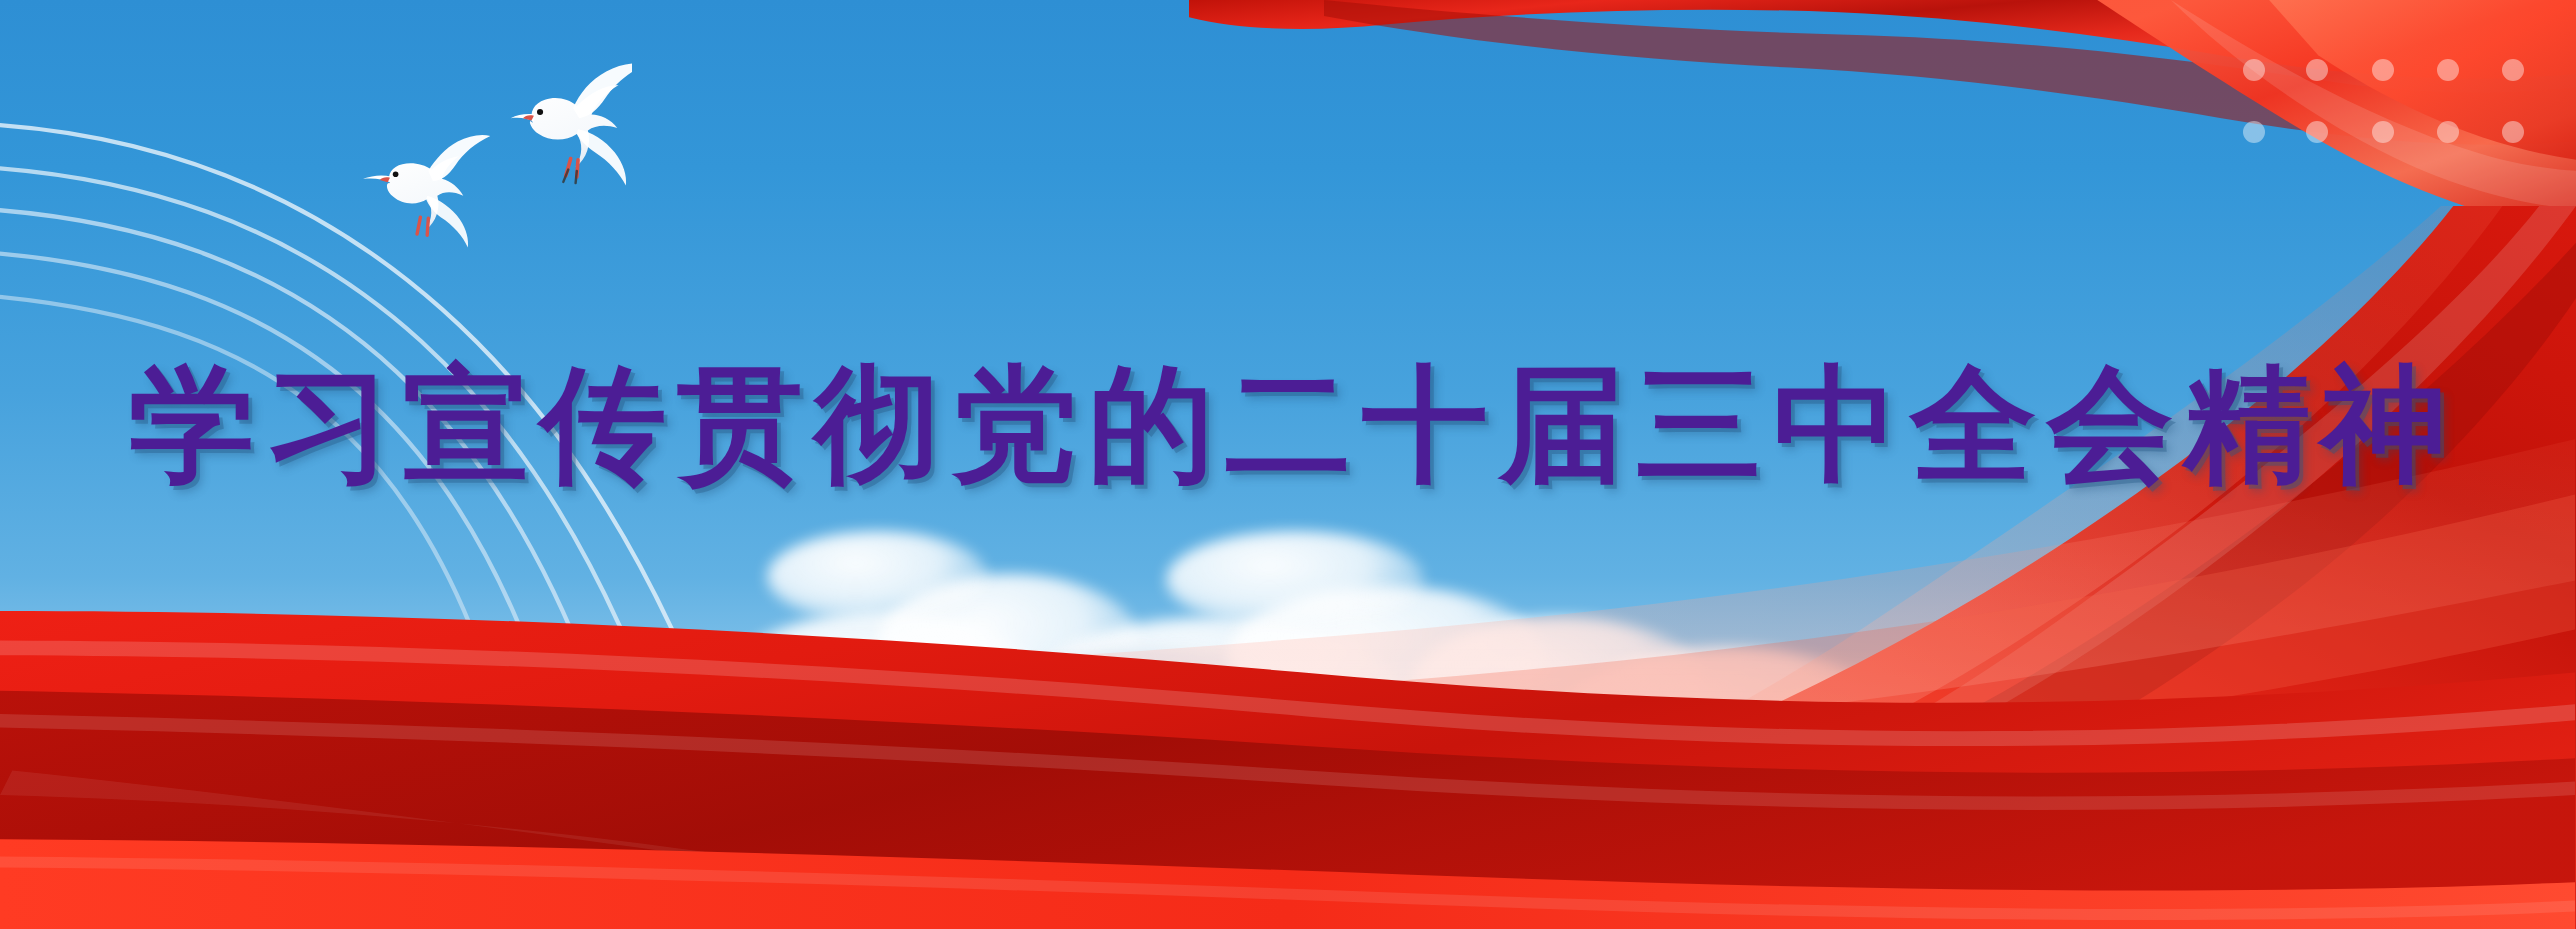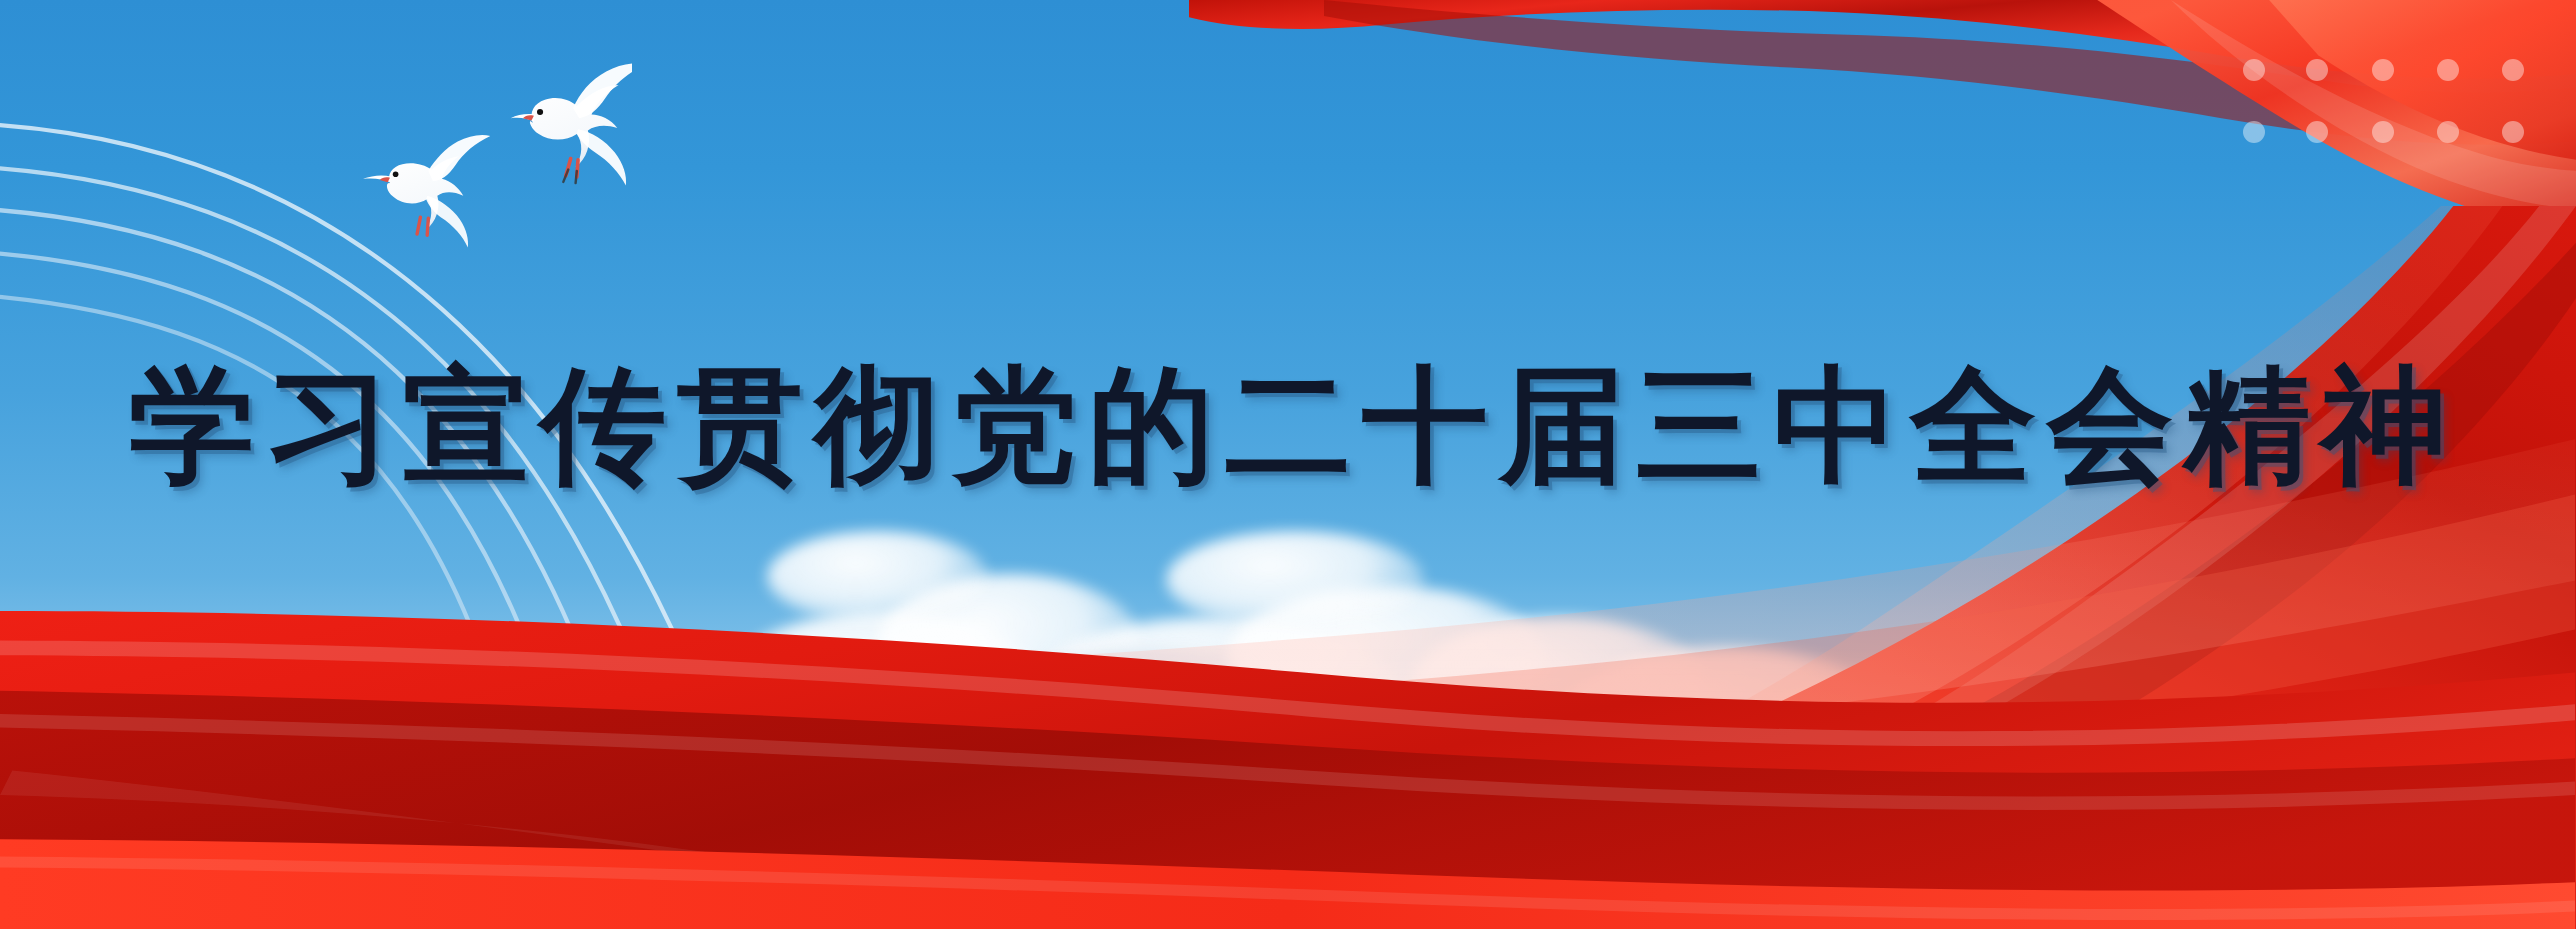--- a/index.html
+++ b/index.html
@@ -81,26 +81,26 @@
   .red-bottom{ position:absolute; left:0; right:0; bottom:0; height:503px; }
   .red-right{ position:absolute; right:0; bottom:0; width:1350px; height:724px; }
 
   
   .title-wrap{
     position:absolute; left:0; right:0; top:363px;
     display:flex; align-items:center; justify-content:center;
     pointer-events:none;
   }
   .title{
-    font-family:Liberation Sans, sans-serif;
+    font-family:Liberation Serif, serif;
     font-weight:700;
     font-size:126px;
     line-height:1;
     letter-spacing:11px;
-    color:#0f172a;
+    color:#4c1d95;
     white-space:nowrap;
     padding-left:11px;
     text-shadow:
        3.7px 4.3px 0 rgba(40,90,135,.38),
        6.1px 7.4px 8.6px rgba(30,75,120,.30);
   }
 </style>
 </head>
 <body>
 

